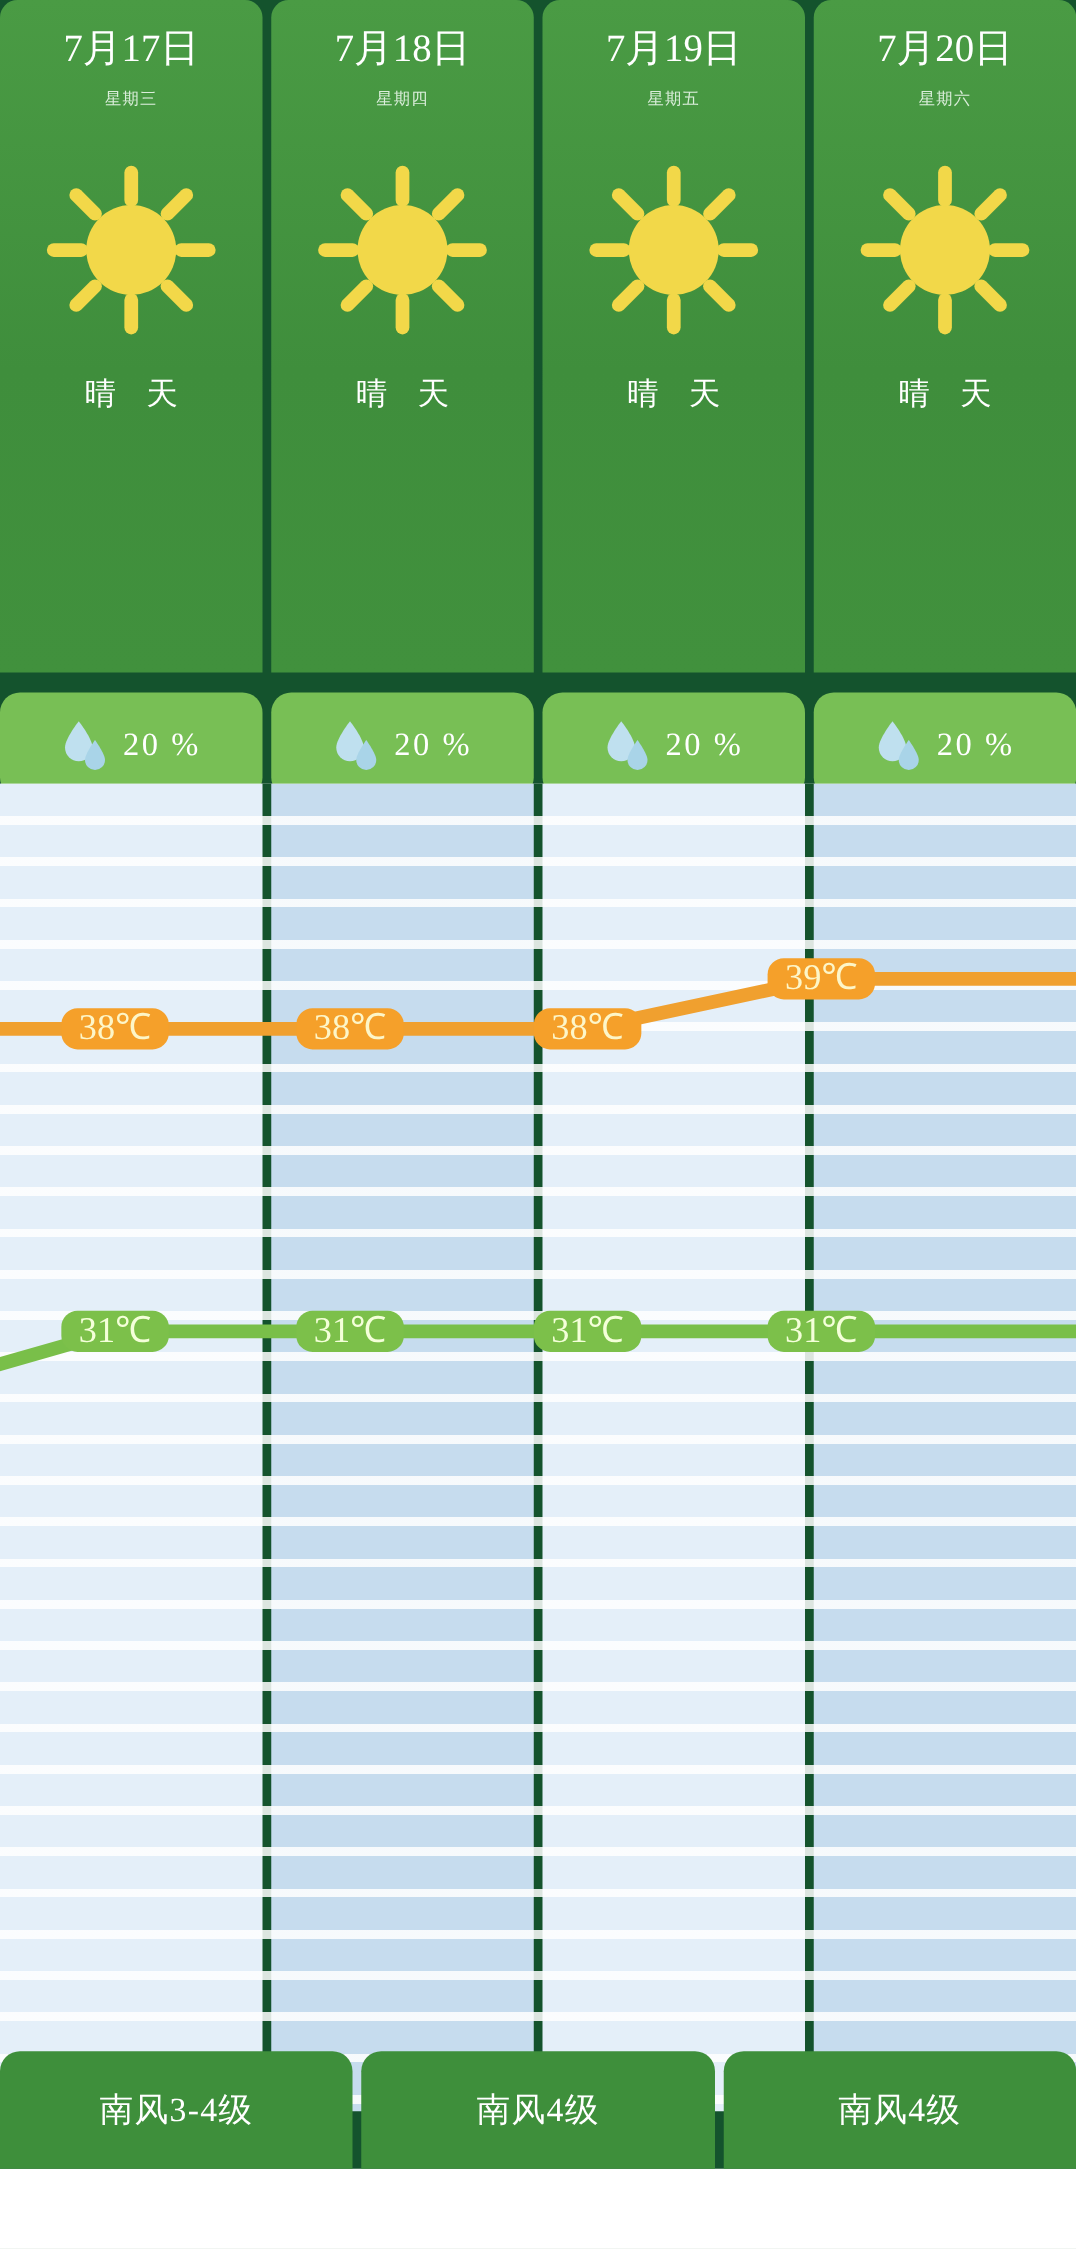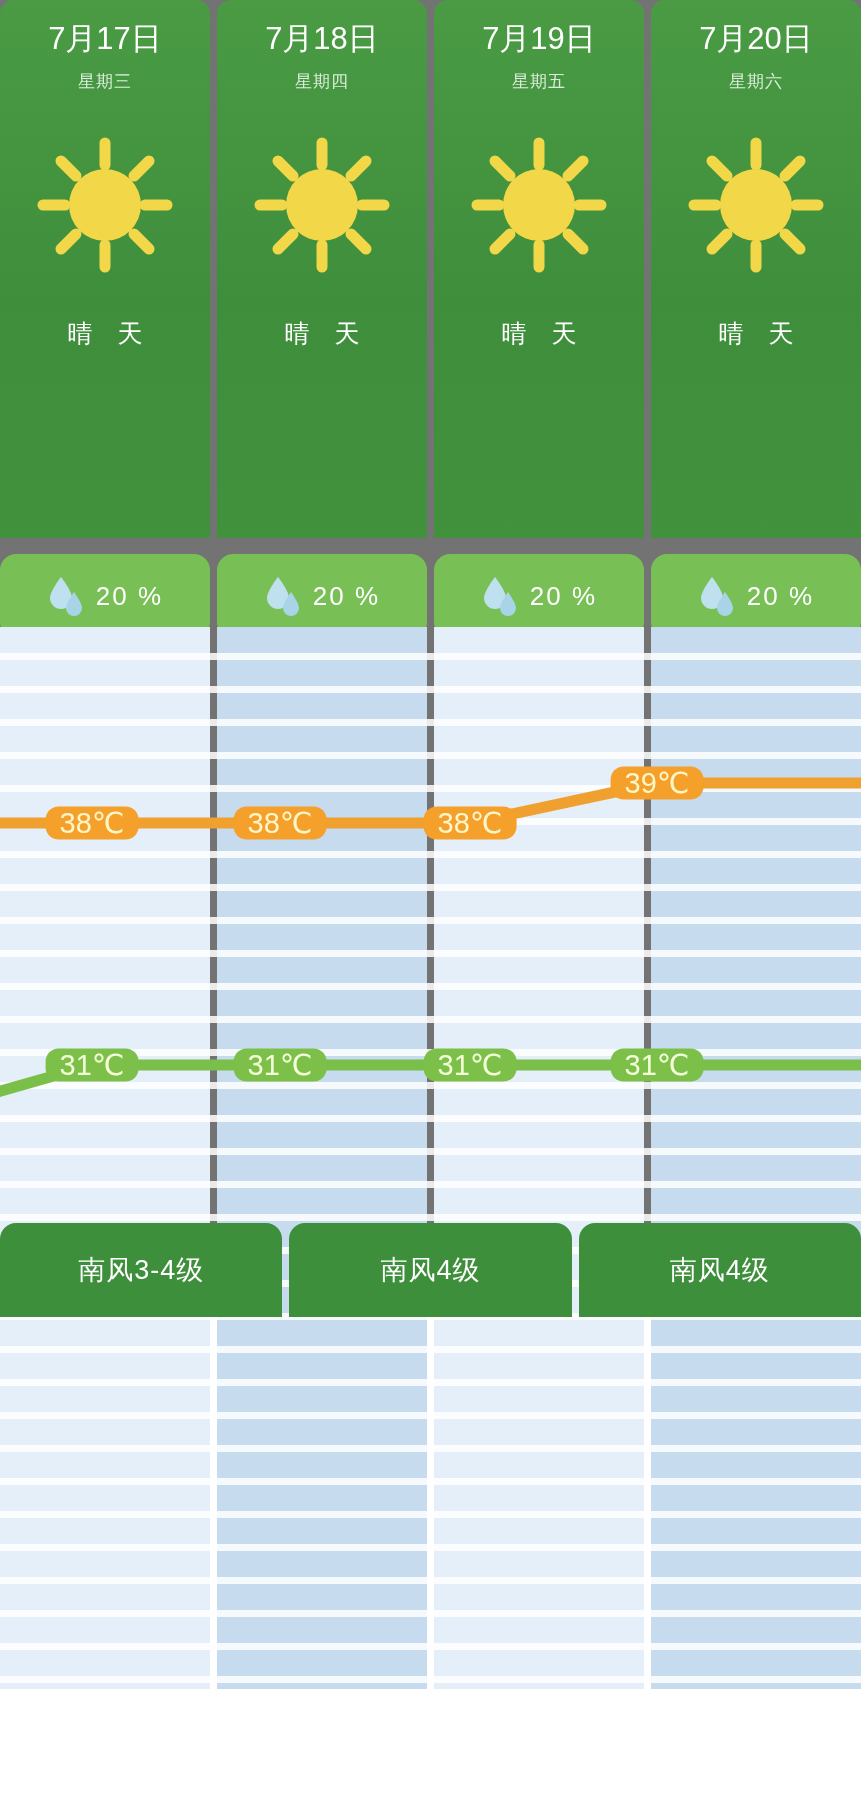--- a/index.html
+++ b/index.html
@@ -3,49 +3,49 @@
 <meta charset="utf-8">
 <style>
   * { box-sizing: border-box; margin: 0; padding: 0; }
   html, body {
     width: 861px; height: 1799px;
     background: #ffffff;
     font-family: "Liberation Sans", "DejaVu Sans", sans-serif;
     overflow: hidden;
   }
 
-  .page { position: relative; width: 861px; height: 1317px; background: #737373; }
+  .page { position: relative; width: 861px; height: 1735px; background: #14532d; font-family: Liberation Serif, serif; }
 
   
   .daycards {
     position: absolute; left: 0; top: 0; width: 861px; height: 538px;
     display: flex; gap: 7px;
   }
   .daycard {
     flex: 1 1 0;
     background: linear-gradient(180deg,#4a9b44 0%, #3f8e3c 55%, #41913d 100%);
     border-radius: 14px 14px 0 0;
     position: relative;
     display: flex; flex-direction: column; align-items: center;
     padding-top: 22px;
     overflow: hidden;
   }
   .date {
     font-size: 31px; font-weight: 400; color: #ffffff; letter-spacing: 0px;
     line-height: 1.1;
   }
   .weekday {
-    font-size: 17px; color: #dbeedb; margin-top: 14px; letter-spacing: 1px;
+    font-size: 13px; color: #dbeedb; margin-top: 14px; letter-spacing: 1px;
   }
   .sun-wrap {
     margin-top: 42px; width: 140px; height: 140px; position: relative;
   }
   .sun-wrap svg { display: block; width: 140px; height: 140px; }
   .cond {
-    margin-top: 42px; font-size: 25px; color: #ffffff; letter-spacing: 9px;
+    margin-top: 28px; font-size: 25px; color: #ffffff; letter-spacing: 9px;
     text-indent: 9px;
   }
 
   
   .humidity-row {
     position: absolute; left: 0; top: 554px; width: 861px; height: 84px;
     display: flex; gap: 7px;
   }
   .hum-cell {
     flex: 1 1 0;

